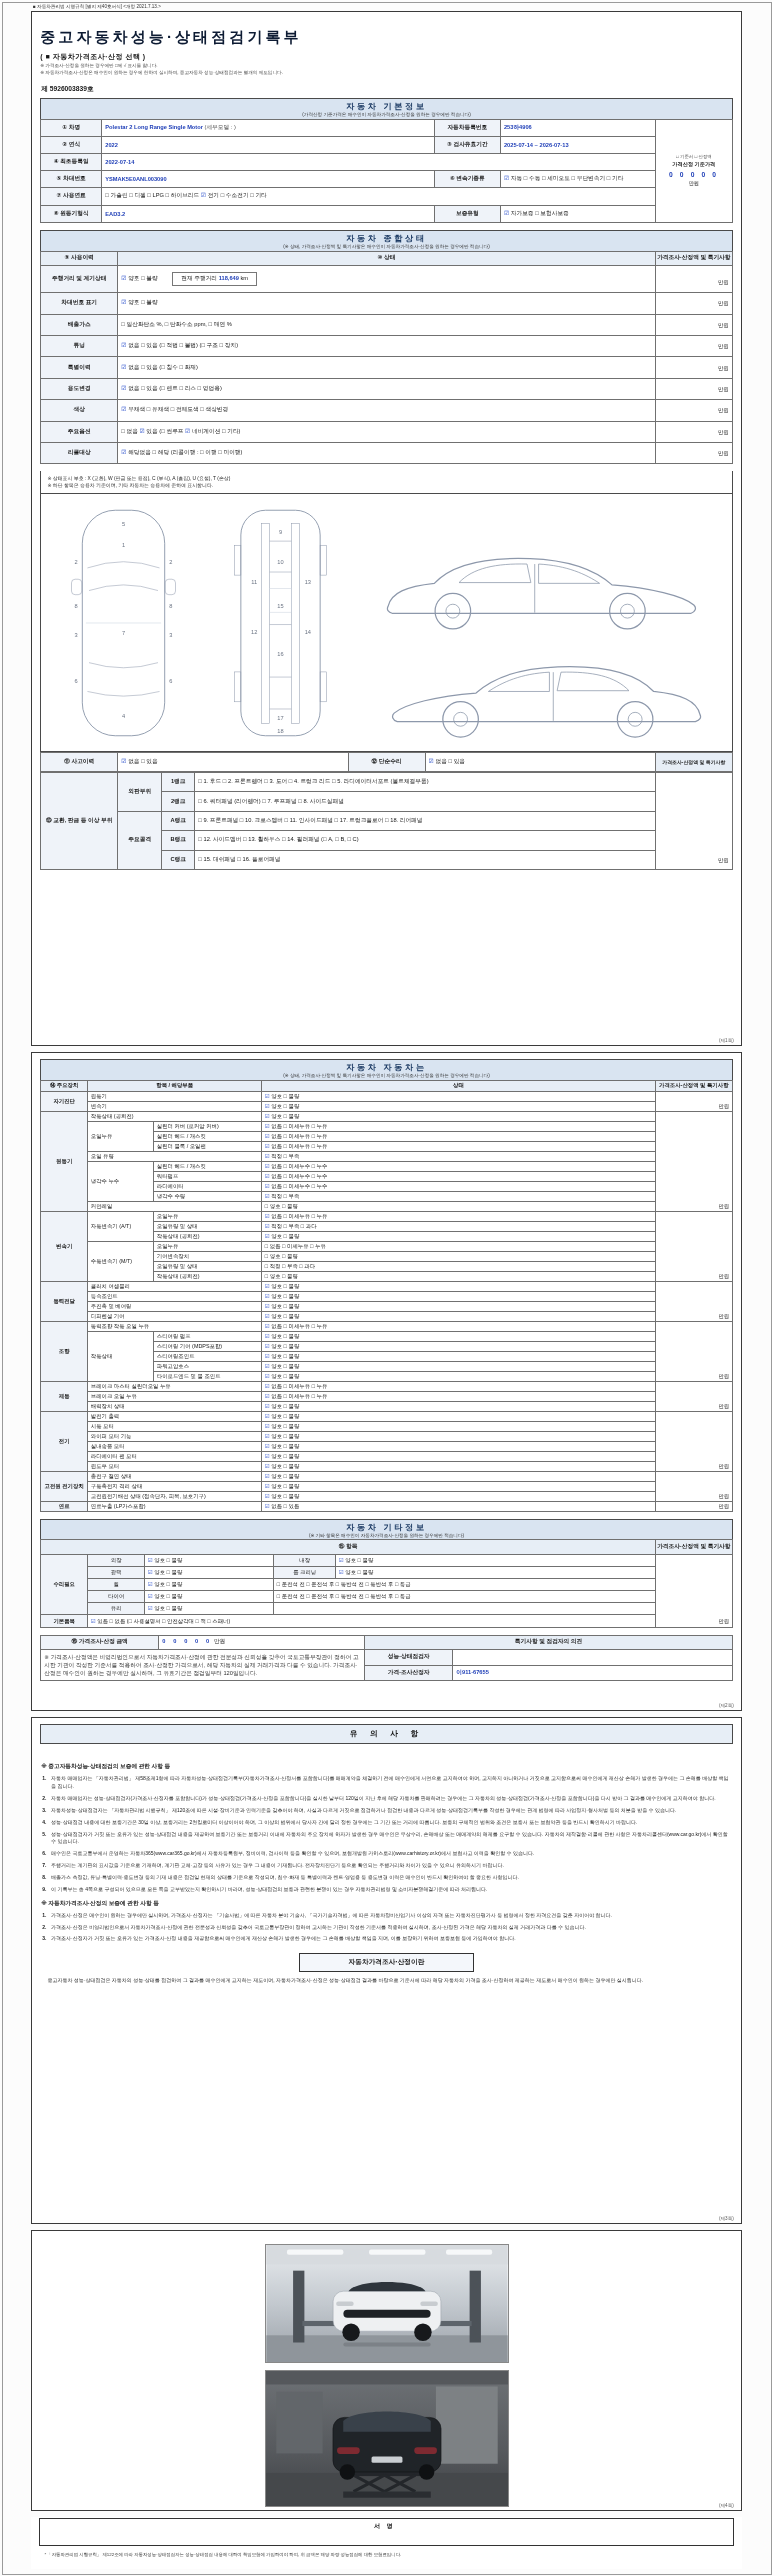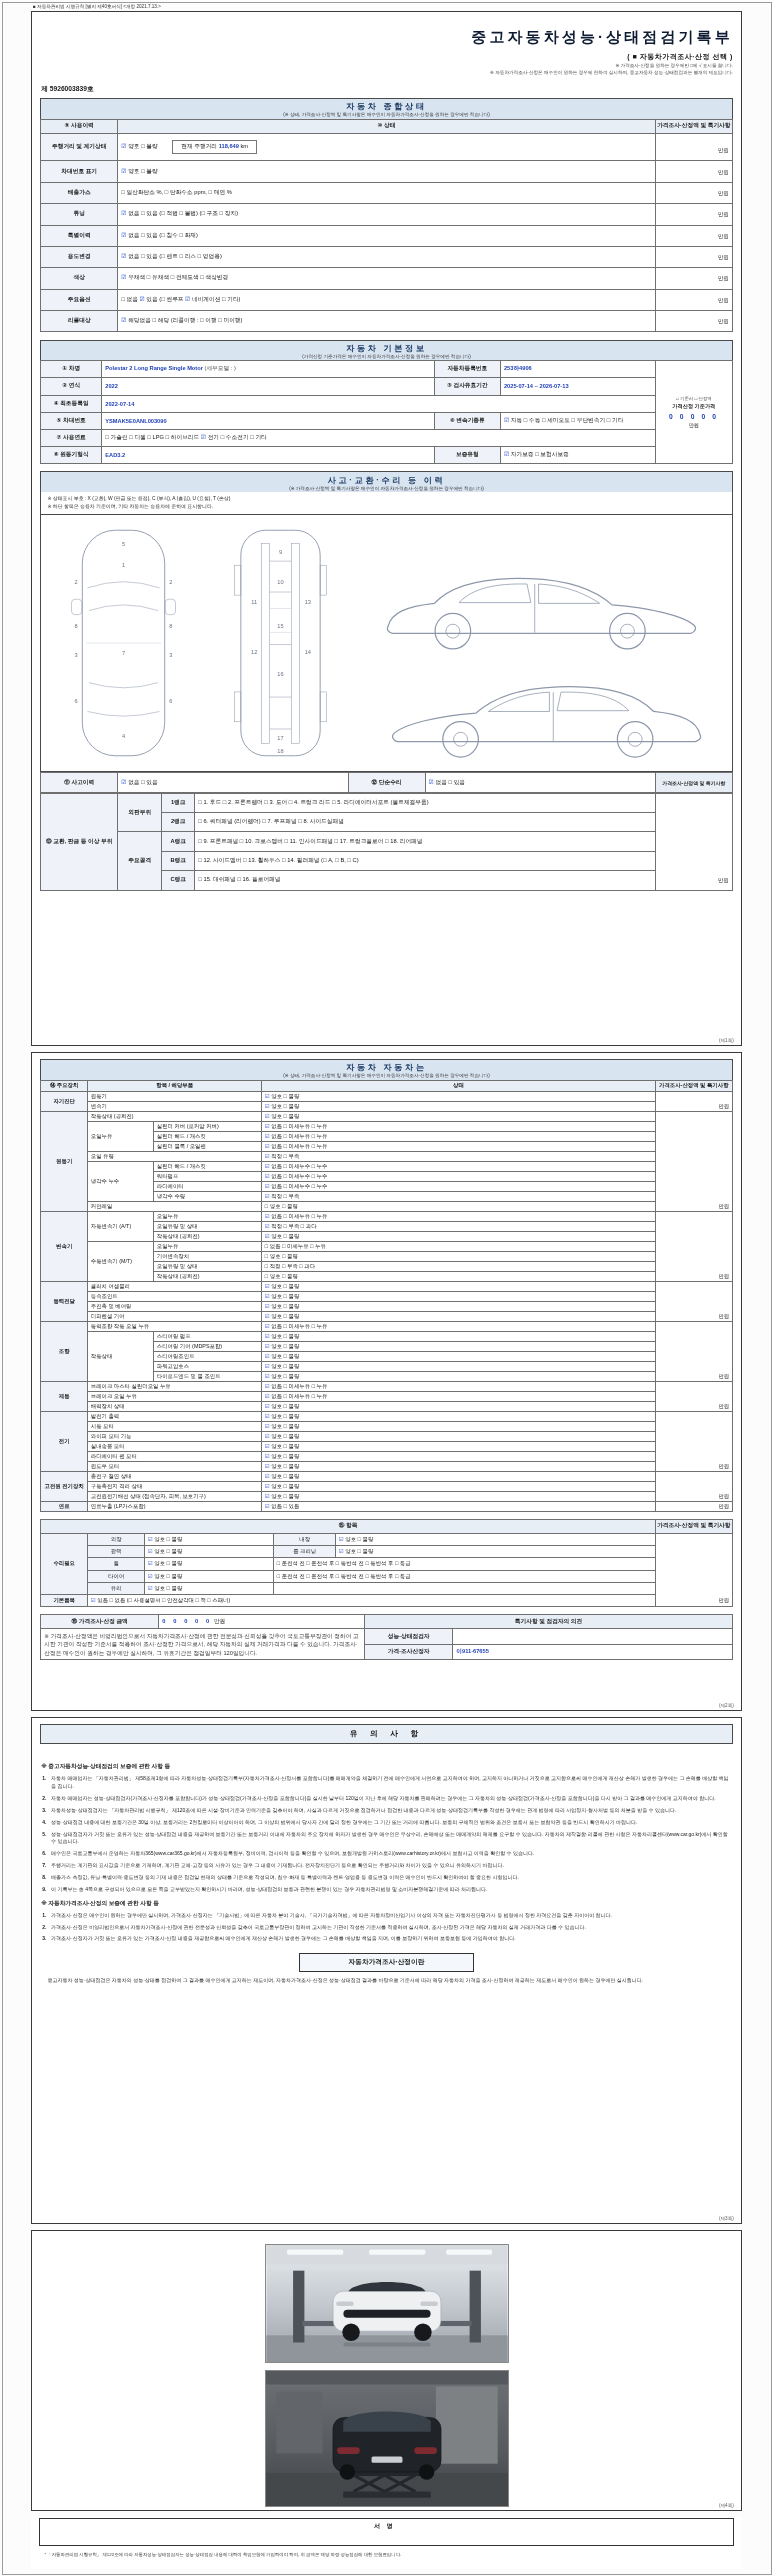--- a/index.html
+++ b/index.html
@@ -3,21 +3,21 @@
 <meta charset="utf-8">
 <style>
 *{margin:0;padding:0;box-sizing:border-box}
 html,body{width:773px;height:2576px;overflow:hidden}
 body{background:#fcfcfc;font-family:"Liberation Sans","DejaVu Sans",sans-serif;color:#161616;position:relative}
 .outerframe{position:absolute;inset:1.5px;border:0.5px solid #9a9a9a;pointer-events:none}
 .refline{padding:4.1px 0 1.5px 33px;font-size:4.6px;color:#333}
 .page{width:711px;margin:0 auto 6.2px;background:#fff;border:1px solid #3a3a3a;padding:6.2px 8.2px;position:relative;overflow:hidden}
 .p1{height:1035px}.p2{height:659px}.p3{height:507px}.p4{height:281px}
 .p5{height:52px;border:none;padding:1px 8.2px}
-.ttlwrap{text-align:right;padding:10.3px 0 4.1px}
+.ttlwrap{text-align:left;padding:10.3px 0 4.1px}
 .ttl{font-size:15px;font-weight:bold;letter-spacing:3.1px;color:#0d1b33}
 .sttl{font-size:7px;font-weight:bold;margin-top:4.6px;letter-spacing:0.5px}
 .snote{font-size:4.6px;color:#444;margin-top:1.5px}
 .docno{font-size:6.7px;font-weight:bold;margin:6.2px 1px 4.1px}
 .band{background:#d9e4f1;border:0.5px solid #4a4a4a;border-bottom:none;text-align:center;padding:2.1px 0 1.5px}
 .band-t{font-size:8.2px;font-weight:bold;letter-spacing:2.6px;color:#1c3a63}
 .band-n{font-size:4.6px;color:#333}
 table.f{width:100%;border-collapse:collapse;table-layout:fixed;border:0.5px solid #4a4a4a;background:#fff}
 .f td,.f th{border:0.5px solid #707070;font-size:5.7px;padding:1.5px 3.1px;vertical-align:middle}
 .f th{background:#e7eef6;font-weight:bold;text-align:center;padding:2.6px 1px}
@@ -68,82 +68,20 @@
 <div class="refline">■ 자동차관리법 시행규칙 [별지 제40호서식] &lt;개정 2021.7.13.&gt;</div>
 
 <div class="page p1">
   <div class="ttlwrap">
     <div class="ttl">중고자동차성능·상태점검기록부</div>
     <div class="sttl">( ■ 자동차가격조사·산정 선택 )</div>
     <div class="snote">※ 가격조사·산정을 원하는 경우에만 □에 √ 표시를 합니다.</div>
     <div class="snote">※ 자동차가격조사·산정은 매수인이 원하는 경우에 한하여 실시하며, 중고자동차 성능·상태점검과는 별개의 제도입니다.</div>
   </div>
   <div class="docno">제 5926003839호</div>
-  <div id="m-comp">
-      <div class="sec comp">
-        <div class="band">
-          <div class="band-t">자동차 종합상태</div>
-          <div class="band-n">(※ 상태, 가격조사·산정액 및 특기사항은 매수인이 자동차가격조사·산정을 원하는 경우에만 적습니다)</div>
-        </div>
-        <table class="f">
-          <tbody>
-            <tr>
-              <th style="width:77px">⑨ 사용이력</th>
-              <th>⑩ 상태</th>
-              <th style="width:77px">가격조사·산정액 및 특기사항</th>
-            </tr>
-            <tr>
-              <td class="lb">주행거리 및 계기상태</td>
-              <td><span class="ck on">☑</span> 양호   <span class="ck">□</span> 불량<span class="inline-box">현재 주행거리 <span class="vx">118,649</span> km</span></td>
-              <td class="price">만원</td>
-            </tr>
-            <tr>
-              <td class="lb">차대번호 표기</td>
-              <td><span class="ck on">☑</span> 양호   <span class="ck">□</span> 불량</td>
-              <td class="price">만원</td>
-            </tr>
-            <tr>
-              <td class="lb">배출가스</td>
-              <td><span class="ck">□</span> 일산화탄소        %,    <span class="ck">□</span> 탄화수소        ppm,    <span class="ck">□</span> 매연        %</td>
-              <td class="price">만원</td>
-            </tr>
-            <tr>
-              <td class="lb">튜닝</td>
-              <td><span class="ck on">☑</span> 없음   <span class="ck">□</span> 있음      (<span class="ck">□</span> 적법   <span class="ck">□</span> 불법)      (<span class="ck">□</span> 구조   <span class="ck">□</span> 장치)</td>
-              <td class="price">만원</td>
-            </tr>
-            <tr>
-              <td class="lb">특별이력</td>
-              <td><span class="ck on">☑</span> 없음   <span class="ck">□</span> 있음      (<span class="ck">□</span> 침수   <span class="ck">□</span> 화재)</td>
-              <td class="price">만원</td>
-            </tr>
-            <tr>
-              <td class="lb">용도변경</td>
-              <td><span class="ck on">☑</span> 없음   <span class="ck">□</span> 있음      (<span class="ck">□</span> 렌트   <span class="ck">□</span> 리스   <span class="ck">□</span> 영업용)</td>
-              <td class="price">만원</td>
-            </tr>
-            <tr>
-              <td class="lb">색상</td>
-              <td><span class="ck on">☑</span> 무채색   <span class="ck">□</span> 유채색      <span class="ck">□</span> 전체도색   <span class="ck">□</span> 색상변경</td>
-              <td class="price">만원</td>
-            </tr>
-            <tr>
-              <td class="lb">주요옵션</td>
-              <td><span class="ck">□</span> 없음   <span class="ck on">☑</span> 있음      (<span class="ck">□</span> 썬루프   <span class="ck on">☑</span> 네비게이션   <span class="ck">□</span> 기타)</td>
-              <td class="price">만원</td>
-            </tr>
-            <tr>
-              <td class="lb">리콜대상</td>
-              <td><span class="ck on">☑</span> 해당없음   <span class="ck">□</span> 해당      (리콜이행 : <span class="ck">□</span> 이행   <span class="ck">□</span> 미이행)</td>
-              <td class="price">만원</td>
-            </tr>
-          </tbody>
-        </table>
-      </div>
-    </div>
   <div id="m-basic">
       <div class="sec basic">
         <div class="band">
           <div class="band-t">자동차 기본정보</div>
           <div class="band-n">(가격산정 기준가격은 매수인이 자동차가격조사·산정을 원하는 경우에만 적습니다)</div>
         </div>
         <table class="f">
 <colgroup>
             <col style="width:61px">
             <col>
@@ -187,26 +125,84 @@
 <tr>
               <td class="lb">⑧ 원동기형식</td>
               <td><span class="vx">EAD3.2</span></td>
               <td class="lb">보증유형</td>
               <td><span class="ck on">☑</span> 자가보증   <span class="ck">□</span> 보험사보증</td>
             </tr>
 </tbody>
         </table>
       </div>
     </div>
+  <div id="m-comp">
+      <div class="sec comp">
+        <div class="band">
+          <div class="band-t">자동차 종합상태</div>
+          <div class="band-n">(※ 상태, 가격조사·산정액 및 특기사항은 매수인이 자동차가격조사·산정을 원하는 경우에만 적습니다)</div>
+        </div>
+        <table class="f">
+          <tbody>
+            <tr>
+              <th style="width:77px">⑨ 사용이력</th>
+              <th>⑩ 상태</th>
+              <th style="width:77px">가격조사·산정액 및 특기사항</th>
+            </tr>
+            <tr>
+              <td class="lb">주행거리 및 계기상태</td>
+              <td><span class="ck on">☑</span> 양호   <span class="ck">□</span> 불량<span class="inline-box">현재 주행거리 <span class="vx">118,649</span> km</span></td>
+              <td class="price">만원</td>
+            </tr>
+            <tr>
+              <td class="lb">차대번호 표기</td>
+              <td><span class="ck on">☑</span> 양호   <span class="ck">□</span> 불량</td>
+              <td class="price">만원</td>
+            </tr>
+            <tr>
+              <td class="lb">배출가스</td>
+              <td><span class="ck">□</span> 일산화탄소        %,    <span class="ck">□</span> 탄화수소        ppm,    <span class="ck">□</span> 매연        %</td>
+              <td class="price">만원</td>
+            </tr>
+            <tr>
+              <td class="lb">튜닝</td>
+              <td><span class="ck on">☑</span> 없음   <span class="ck">□</span> 있음      (<span class="ck">□</span> 적법   <span class="ck">□</span> 불법)      (<span class="ck">□</span> 구조   <span class="ck">□</span> 장치)</td>
+              <td class="price">만원</td>
+            </tr>
+            <tr>
+              <td class="lb">특별이력</td>
+              <td><span class="ck on">☑</span> 없음   <span class="ck">□</span> 있음      (<span class="ck">□</span> 침수   <span class="ck">□</span> 화재)</td>
+              <td class="price">만원</td>
+            </tr>
+            <tr>
+              <td class="lb">용도변경</td>
+              <td><span class="ck on">☑</span> 없음   <span class="ck">□</span> 있음      (<span class="ck">□</span> 렌트   <span class="ck">□</span> 리스   <span class="ck">□</span> 영업용)</td>
+              <td class="price">만원</td>
+            </tr>
+            <tr>
+              <td class="lb">색상</td>
+              <td><span class="ck on">☑</span> 무채색   <span class="ck">□</span> 유채색      <span class="ck">□</span> 전체도색   <span class="ck">□</span> 색상변경</td>
+              <td class="price">만원</td>
+            </tr>
+            <tr>
+              <td class="lb">주요옵션</td>
+              <td><span class="ck">□</span> 없음   <span class="ck on">☑</span> 있음      (<span class="ck">□</span> 썬루프   <span class="ck on">☑</span> 네비게이션   <span class="ck">□</span> 기타)</td>
+              <td class="price">만원</td>
+            </tr>
+            <tr>
+              <td class="lb">리콜대상</td>
+              <td><span class="ck on">☑</span> 해당없음   <span class="ck">□</span> 해당      (리콜이행 : <span class="ck">□</span> 이행   <span class="ck">□</span> 미이행)</td>
+              <td class="price">만원</td>
+            </tr>
+          </tbody>
+        </table>
+      </div>
+    </div>
   <div id="m-acc">
       <div class="sec acc">
-        <div class="band">
-          <div class="band-t">사고·교환·수리 등 이력</div>
-          <div class="band-n">(※ 가격조사·산정액 및 특기사항은 매수인이 자동차가격조사·산정을 원하는 경우에만 적습니다)</div>
-        </div>
         <div class="legend">※ 상태표시 부호 :   X (교환),   W (판금 또는 용접),   C (부식),   A (흠집),   U (요철),   T (손상)<br>※ 하단 항목은 승용차 기준이며, 기타 자동차는 승용차에 준하여 표시합니다.</div>
         <div class="diag">
           <svg width="129" height="242" viewBox="0 0 250 470">
 <rect x="45" y="16" width="160" height="438" rx="64" fill="none" stroke="#8d98ab" stroke-width="1.8"></rect>
 <path d="M55 128 Q125 104 195 128" fill="none" stroke="#8d98ab"></path>
 <path d="M58 172 Q125 150 192 172" fill="none" stroke="#8d98ab"></path>
 <line x1="52" y1="235" x2="198" y2="235" stroke="#c9d1dd"></line>
 <path d="M58 312 Q125 332 192 312" fill="none" stroke="#8d98ab"></path>
 <path d="M55 368 Q125 386 195 368" fill="none" stroke="#8d98ab"></path>
 <rect x="24" y="150" width="20" height="30" rx="7" fill="none" stroke="#8d98ab"></rect>
@@ -546,20 +542,24 @@
               <td colspan="2">연료누출 (LP가스포함)</td>
               <td><span class="ck on">☑</span> 없음   <span class="ck">□</span> 있음</td>
               <td class="price" rowspan="1">만원</td>
             </tr>
           </tbody>
         </table>
       </div>
     </div>
   <div id="m-other">
       <div class="sec other">
+        <div class="band">
+          <div class="band-t">자동차 기타정보</div>
+          <div class="band-n">(※ 기타 항목은 매수인이 자동차가격조사·산정을 원하는 경우에만 적습니다)</div>
+        </div>
         <table class="f">
           <colgroup>
             <col style="width:47px">
             <col style="width:57px">
             <col style="width:129px">
             <col style="width:62px">
             <col>
             <col style="width:77px">
           </colgroup>
           <tbody>

